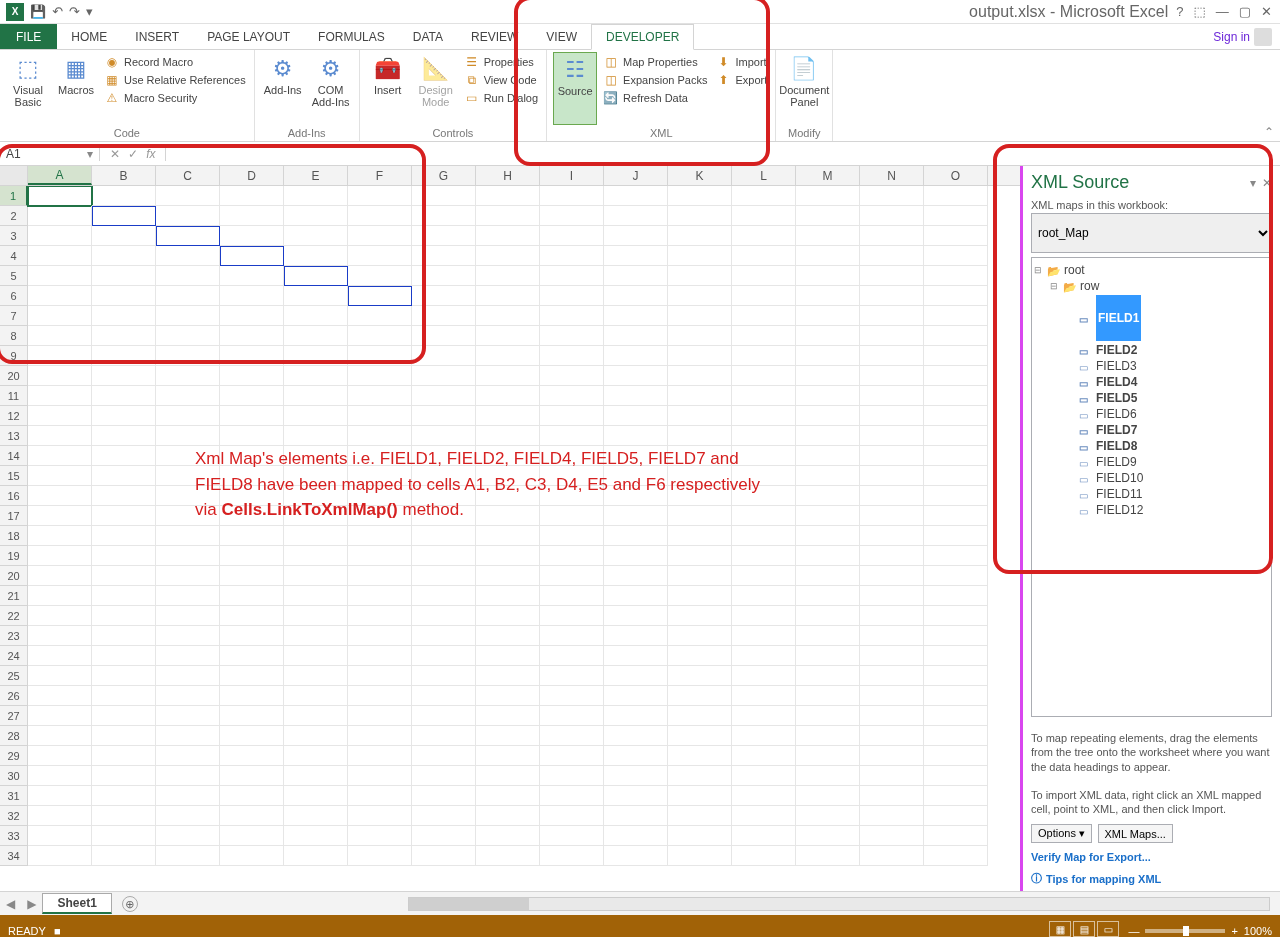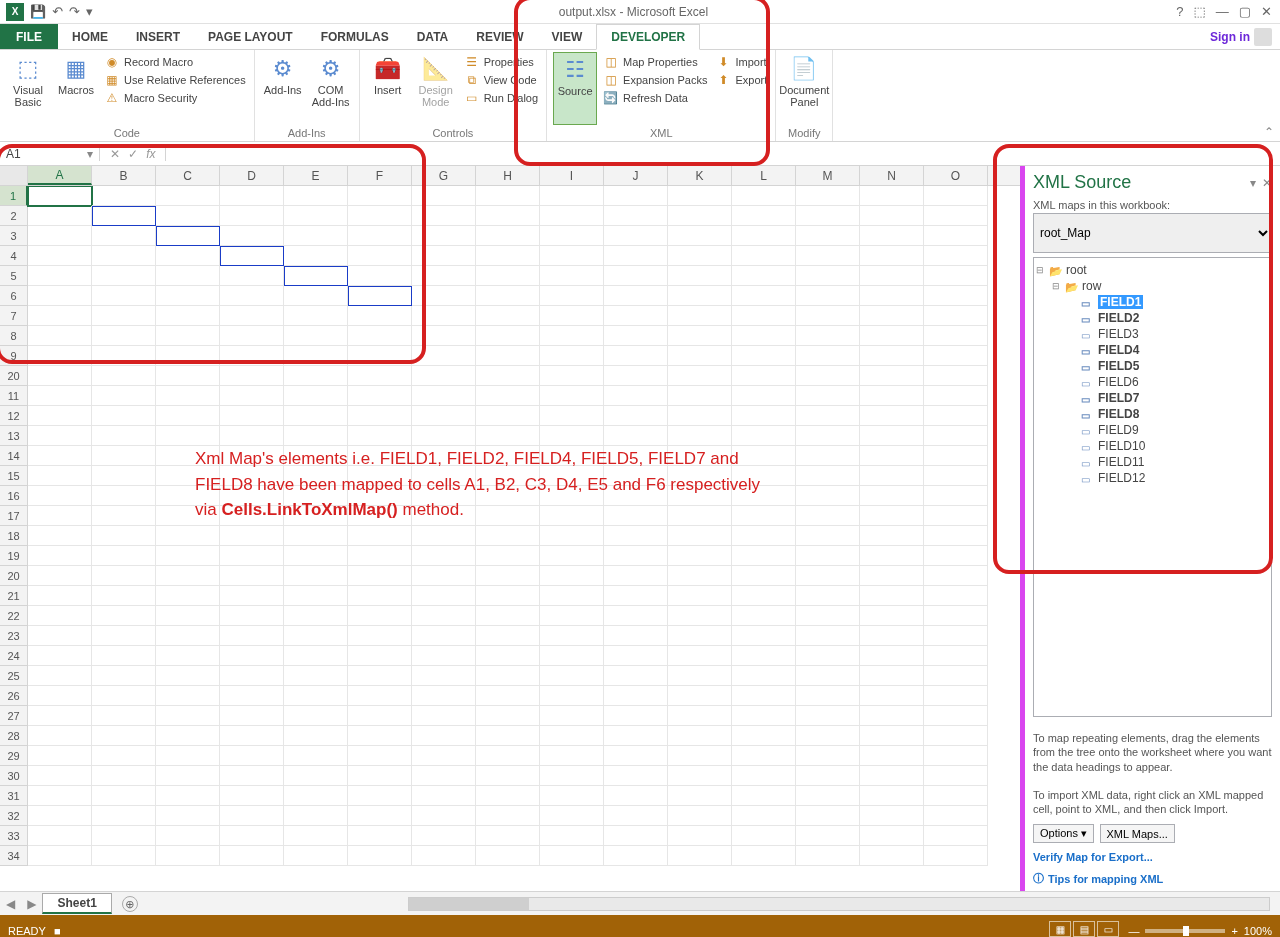--- a/index.html
+++ b/index.html
@@ -3,26 +3,26 @@
 <meta charset="utf-8">
 <style>
 * { margin: 0; padding: 0; box-sizing: border-box; font-family: "Segoe UI", Tahoma, sans-serif; }
 body { width: 1280px; height: 937px; background: #fff; overflow: hidden; font-size: 12px; color: #444; position: relative; }
 
 
 .titlebar { height: 24px; background: #fff; display: flex; align-items: center; border-bottom: 1px solid #e1e1e1; }
 .titlebar .qat { display: flex; align-items: center; gap: 6px; padding: 0 6px; }
 .titlebar .qat .xl-icon { width: 18px; height: 18px; background: #217346; color: #fff; font-weight: bold; font-size: 10px; display: flex; align-items: center; justify-content: center; }
 .titlebar .qat .icn { color: #666; font-size: 13px; cursor: pointer; }
-.titlebar .title-center { flex: 1; text-align: center; font-size: 12px; color: #666; }
+.titlebar .title-center { flex: 1; text-align: right; font-size: 16px; color: #666; }
 .titlebar .win-controls { display: flex; gap: 10px; padding: 0 8px; color: #666; }
 .titlebar .win-controls span { cursor: pointer; font-size: 13px; }
 
 
-.tabrow { height: 26px; display: flex; align-items: stretch; border-bottom: 1px solid #d4d4d4; font-weight: bold; }
+.tabrow { height: 26px; display: flex; align-items: stretch; border-bottom: 1px solid #d4d4d4; }
 .tabrow .file-tab { background: #217346; color: #fff; padding: 0 16px; display: flex; align-items: center; font-size: 12px; cursor: pointer; }
 .tabrow .rtab { padding: 0 14px; display: flex; align-items: center; font-size: 12px; color: #444; cursor: pointer; }
 .tabrow .rtab.active { color: #217346; border: 1px solid #d4d4d4; border-bottom: 1px solid #fff; background: #fff; margin-bottom: -1px; }
 .tabrow .spacer { flex: 1; }
 .tabrow .signin { padding: 0 8px; display: flex; align-items: center; gap: 4px; color: #6d28d9; cursor: pointer; }
 .tabrow .signin .avatar { width: 18px; height: 18px; background: #ddd; border-radius: 2px; display: inline-block; }
 
 
 .ribbon { height: 92px; background: #fff; border-bottom: 1px solid #d4d4d4; display: flex; position: relative; }
 .rgroup { border-right: 1px solid #e1e1e1; padding: 2px 6px 0 6px; display: flex; flex-direction: column; }
@@ -61,33 +61,33 @@
 .cell.selected { outline: 2px solid #217346; outline-offset: -1px; }
 
 
 .annot { position: absolute; left: 195px; top: 280px; width: 660px; font-size: 17px; color: #d62020; line-height: 1.5; pointer-events: none; }
 .annot b { font-weight: bold; }
 
 
 .callout { position: absolute; border: 4px solid #d62020; border-radius: 16px; pointer-events: none; }
 
 
-.xmlpane { width: 260px; border-left: 5px solid #d946ef; display: flex; flex-direction: column; padding: 6px 8px 4px 8px; font-size: 12px; position: relative; }
+.xmlpane { width: 260px; border-left: 3px solid #d946ef; display: flex; flex-direction: column; padding: 6px 8px 4px 8px; font-size: 12px; position: relative; }
 .xmlpane h2 { color: #217346; font-size: 18px; font-weight: normal; margin-bottom: 6px; display: flex; align-items: center; justify-content: space-between; }
 .xmlpane h2 .paneacts { font-size: 12px; color: #888; display: flex; gap: 6px; }
 .xmlpane .maps-label { font-size: 11px; color: #555; margin-bottom: 2px; }
 .xmlpane .maps-select { width: 100%; border: 1px solid #abadb3; font-size: 12px; padding: 11px 2px; margin-bottom: 4px; }
 .tree { border: 1px solid #abadb3; height: 460px; overflow: auto; padding: 4px 2px; background: #fff; }
 .tree-node { display: flex; align-items: center; gap: 3px; padding: 1px 0; font-size: 12px; cursor: pointer; }
 .tree-node .twist { width: 10px; color: #888; font-size: 9px; }
 .tree-node .ficon { width: 14px; height: 12px; display: inline-block; }
 .tree-node.folder > .ficon::before { content: "📂"; font-size: 11px; }
 .tree-node.leaf > .ficon::before { content: "▭"; font-size: 10px; color: #6b8ebf; }
 .tree-node.bold { font-weight: bold; }
-.tree-node.sel span.lbl { background: #3399ff; color: #fff; padding: 0 2px; }
+.tree-node.sel span.lbl { background: #3399ff; color: #fff; padding: 16px 2px; }
 .tree-children { padding-left: 16px; }
 .pane-hint { font-size: 11px; color: #555; margin-top: 14px; line-height: 1.3; }
 .pane-actions { margin-top: 8px; display: flex; gap: 6px; }
 .pane-actions button { font-size: 11px; padding: 2px 6px; border: 1px solid #abadb3; background: #f5f5f5; cursor: pointer; }
 .pane-link { font-size: 11px; color: #1a6fc9; margin-top: 8px; cursor: pointer; display: flex; align-items: center; gap: 4px; font-weight: bold; }
 
 
 .sheetbar { height: 24px; border-top: 1px solid #d4d4d4; display: flex; align-items: center; background: #f3f3f3; }
 .sheetbar .navbtn { padding: 0 6px; color: #888; cursor: pointer; }
 .sheet-tab { background: #fff; border: 1px solid #aaa; border-bottom: 2px solid #217346; padding: 2px 14px; font-size: 12px; font-weight: bold; cursor: pointer; }

